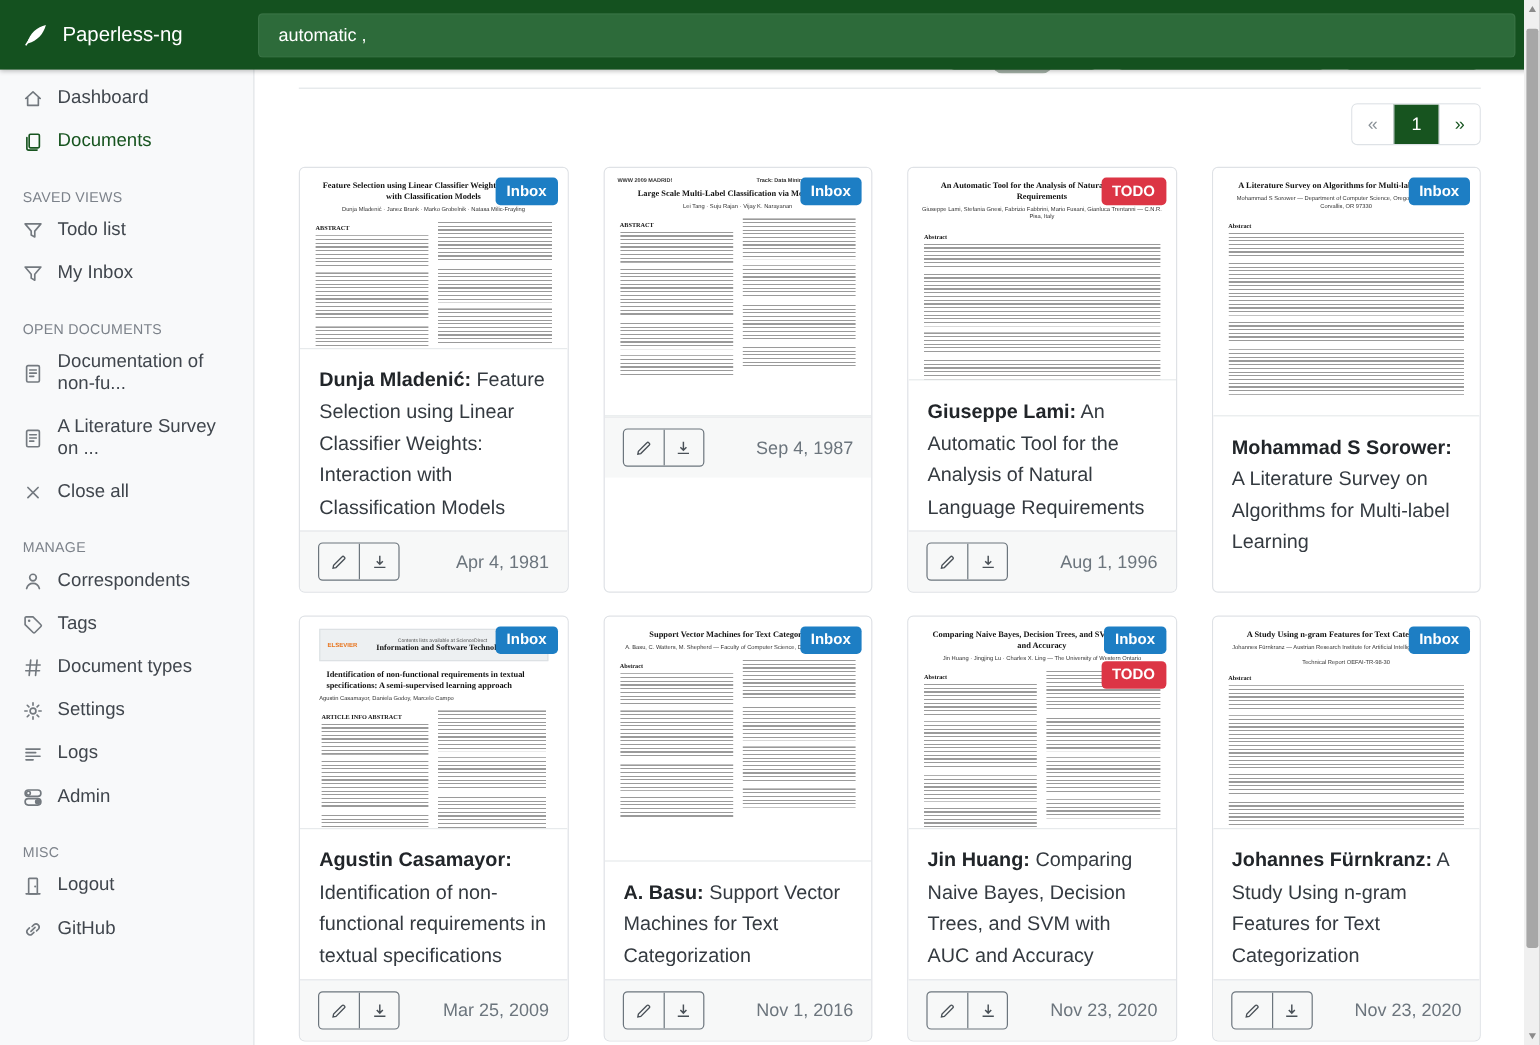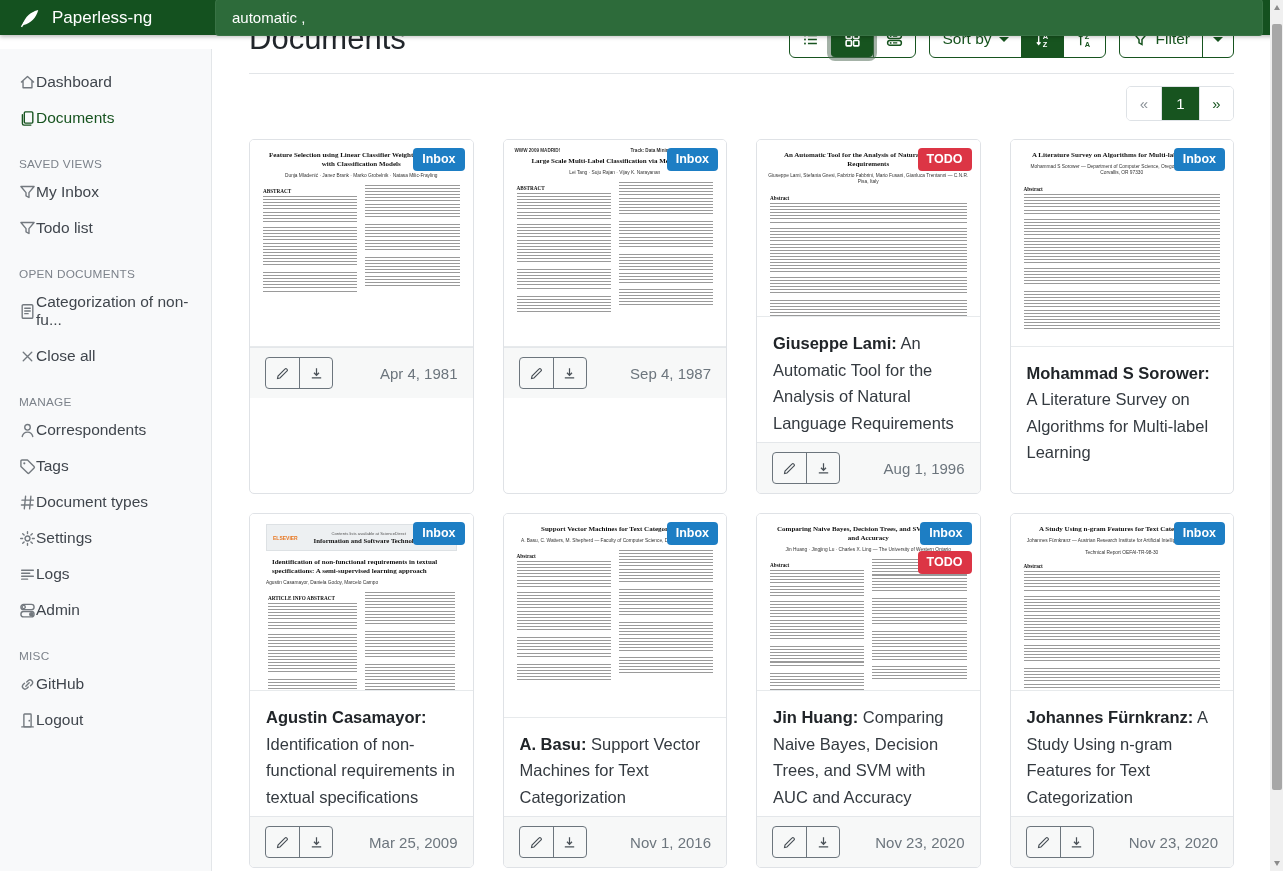--- a/index.html
+++ b/index.html
@@ -3,32 +3,32 @@
 <meta charset="utf-8">
 <style>
   :root{
     --brand:#17541f; --navbar:#14511f; --searchbg:#2d6b3a;
     --muted:#6c757d; --text:#212529; --cardborder:#dfe2e6;
   }
   *{box-sizing:border-box; margin:0; padding:0;}
   html,body{width:1283px; height:871px; overflow:hidden; background:#fff;
     font-family:"Liberation Sans", sans-serif; color:var(--text);}
   
-  .navbar{position:fixed; top:0; left:0; width:1283px; height:35px; background:var(--navbar);
+  .navbar{position:fixed; top:0; left:0; width:1283px; height:58px; background:var(--navbar);
     display:flex; align-items:center; z-index:10; box-shadow:0 2px 4px rgba(0,0,0,.25);}
   .brand{width:212px; display:flex; align-items:center; gap:11px; padding-left:19px; flex:none;}
   .brand svg{width:22px; height:22px;}
   .brand-name{color:#fff; font-size:17px;}
   .search{flex:1; margin:0 20px 0 3px; height:37px; background:var(--searchbg);
     border:1px solid rgba(255,255,255,.06); border-radius:4px; color:#fff; font-size:15px;
     padding:0 16px; outline:none; font-family:"Liberation Sans",sans-serif;}
   
   .sidebar{position:fixed; top:49px; left:0; bottom:0; width:212px; background:#f8f9fa;
     border-right:1px solid #e3e6e9; padding-top:15px; overflow:hidden; z-index:5;}
-  .sb-item{display:flex; align-items:center; padding:9px 19px; font-size:15.5px;
+  .sb-item{display:flex; align-items:center; gap:12px; padding:9px 19px; font-size:15.5px;
     color:#40464d; cursor:pointer; text-decoration:none;}
   .sb-item .ic{width:17px; height:17px; color:#73797f; flex:none; display:inline-flex;}
   .sb-item .ic svg{width:17px; height:17px;}
   .sb-item.active{color:var(--brand); font-weight:400;}
   .sb-item.active .ic{color:var(--brand);}
   .sb-sec{margin:21px 0 3px; padding:0 19px; font-size:11.8px; color:#7c828a; letter-spacing:.02em;}
   
   .main{margin-left:212px; padding:20px 49px 0 37px; width:1071px;}
   .page-head{display:flex; align-items:center; justify-content:space-between;}
   .page-title{font-size:31px; font-weight:400; color:#21262b;}
@@ -129,39 +129,48 @@
       </span>
       <span>Documents</span>
     </a>
     <div class="sb-sec">SAVED VIEWS</div>
     <a class="sb-item">
       <span class="ic">
         <svg viewBox="0 0 16 16" fill="none" stroke="currentColor" stroke-width="1.3" stroke-linecap="round" stroke-linejoin="round">
           <path d="M1.8 2.4h12.4l-4.8 5.7v4.6l-2.8-1.6v-3z"></path>
         </svg>
       </span>
+      <span>Todo list</span>
+    </a>
+    <a class="sb-item">
+      <span class="ic">
+        <svg viewBox="0 0 16 16" fill="none" stroke="currentColor" stroke-width="1.3" stroke-linecap="round" stroke-linejoin="round">
+          <path d="M1.8 2.4h12.4l-4.8 5.7v4.6l-2.8-1.6v-3z"></path>
+        </svg>
+      </span>
       <span>My Inbox</span>
-    </a>
-    <a class="sb-item">
-      <span class="ic">
-        <svg viewBox="0 0 16 16" fill="none" stroke="currentColor" stroke-width="1.3" stroke-linecap="round" stroke-linejoin="round">
-          <path d="M1.8 2.4h12.4l-4.8 5.7v4.6l-2.8-1.6v-3z"></path>
-        </svg>
-      </span>
-      <span>Todo list</span>
     </a>
     <div class="sb-sec">OPEN DOCUMENTS</div>
     <a class="sb-item">
       <span class="ic">
         <svg viewBox="0 0 16 16" fill="none" stroke="currentColor" stroke-width="1.3" stroke-linecap="round" stroke-linejoin="round">
           <rect x="3" y="1.6" width="10" height="12.8" rx="1.1"></rect>
           <path d="M5.4 5h5.2M5.4 7.5h5.2M5.4 10h3.2"></path>
         </svg>
       </span>
-      <span>Categorization of non-fu...</span>
+      <span>Documentation of non-fu...</span>
+    </a>
+    <a class="sb-item">
+      <span class="ic">
+        <svg viewBox="0 0 16 16" fill="none" stroke="currentColor" stroke-width="1.3" stroke-linecap="round" stroke-linejoin="round">
+          <rect x="3" y="1.6" width="10" height="12.8" rx="1.1"></rect>
+          <path d="M5.4 5h5.2M5.4 7.5h5.2M5.4 10h3.2"></path>
+        </svg>
+      </span>
+      <span>A Literature Survey on ...</span>
     </a>
     <a class="sb-item">
       <span class="ic">
         <svg viewBox="0 0 16 16" fill="none" stroke="currentColor" stroke-width="1.3" stroke-linecap="round" stroke-linejoin="round">
           <path d="M4 4l8 8M12 4l-8 8"></path>
         </svg>
       </span>
       <span>Close all</span>
     </a>
     <div class="sb-sec">MANAGE</div>
@@ -216,34 +225,34 @@
           <rect x="1.8" y="9" width="12.4" height="5" rx="2.5"></rect>
           <circle cx="11.6" cy="11.5" r="1.5" fill="currentColor"></circle>
         </svg>
       </span>
       <span>Admin</span>
     </a>
     <div class="sb-sec">MISC</div>
     <a class="sb-item">
       <span class="ic">
         <svg viewBox="0 0 16 16" fill="none" stroke="currentColor" stroke-width="1.3" stroke-linecap="round" stroke-linejoin="round">
-          <path d="M6.4 9.6l3.2-3.2M5.2 6.8 3.7 8.3a2.5 2.5 0 0 0 3.5 3.5l1.5-1.5M10.8 9.2l1.5-1.5a2.5 2.5 0 0 0-3.5-3.5L7.3 5.7"></path>
-        </svg>
-      </span>
-      <span>GitHub</span>
-    </a>
-    <a class="sb-item">
-      <span class="ic">
-        <svg viewBox="0 0 16 16" fill="none" stroke="currentColor" stroke-width="1.3" stroke-linecap="round" stroke-linejoin="round">
           <rect x="4.6" y="1.9" width="6.8" height="12.1" rx=".6"></rect>
           <circle cx="9.7" cy="8.2" r=".8" fill="currentColor" stroke="none"></circle>
           <path d="M2.6 14h10.8"></path>
         </svg>
       </span>
       <span>Logout</span>
+    </a>
+    <a class="sb-item">
+      <span class="ic">
+        <svg viewBox="0 0 16 16" fill="none" stroke="currentColor" stroke-width="1.3" stroke-linecap="round" stroke-linejoin="round">
+          <path d="M6.4 9.6l3.2-3.2M5.2 6.8 3.7 8.3a2.5 2.5 0 0 0 3.5 3.5l1.5-1.5M10.8 9.2l1.5-1.5a2.5 2.5 0 0 0-3.5-3.5L7.3 5.7"></path>
+        </svg>
+      </span>
+      <span>GitHub</span>
     </a>
   </nav>
 
 <main class="main">
   <div class="page-head">
     <h1 class="page-title">Documents</h1>
     <div class="toolbar">
 
       <div class="group">
         <button class="btn">
@@ -335,20 +344,23 @@
               <div class="col">
                 <div class="fl" style="height: 34px;"></div>
                 <div class="fl" style="height: 28px;"></div>
                 <div class="fl" style="height: 30px;"></div>
               </div>
             </div>
           </div>
       <div class="badges">
             <span class="badge" style="background: rgb(29, 126, 196);">Inbox</span>
           </div>
+    </div>
+    <div class="card-title">
+      <b class="corr">Dunja Mladenić:</b><span class="tt"> Feature Selection using Linear Classifier Weights: Interaction with Classification Models</span>
     </div>
     <div class="card-footer">
       <div class="fgroup">
         <button class="fbtn">
           <svg viewBox="0 0 16 16" fill="none" stroke="currentColor" stroke-width="1.2">
             <path d="M2.7 13.3l.5-2.6 7.6-7.6a1.1 1.1 0 0 1 1.6 0l.5.5a1.1 1.1 0 0 1 0 1.6l-7.6 7.6z"></path>
           </svg>
         </button>
         <button class="fbtn">
           <svg viewBox="0 0 16 16" fill="none" stroke="currentColor" stroke-width="1.3">

